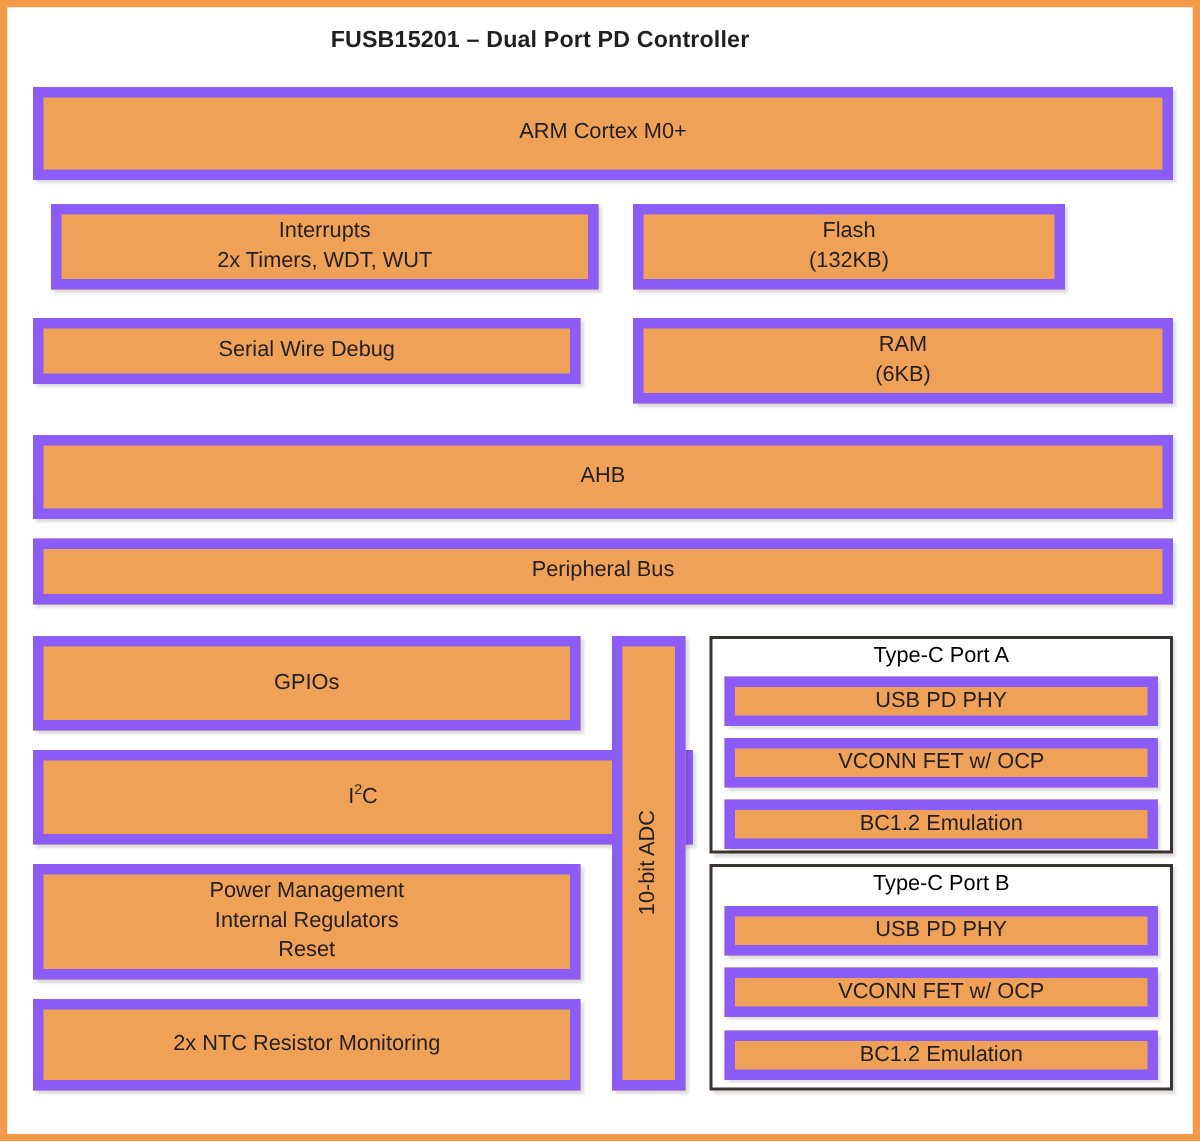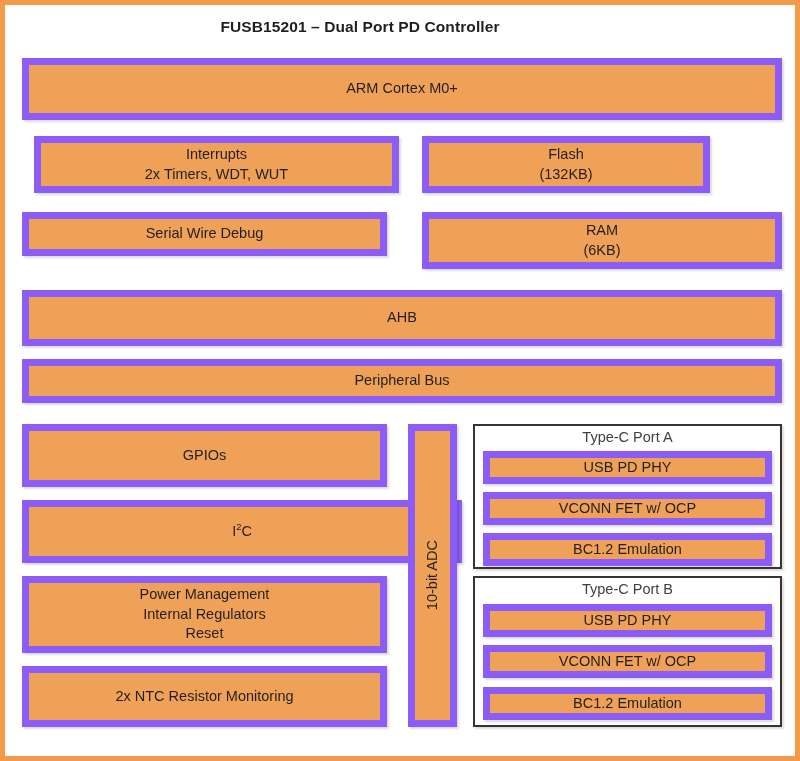--- a/index.html
+++ b/index.html
@@ -75,21 +75,21 @@
     background: #ffffff;
     border: 2px solid #3a3330;
     box-shadow: 2px 2px 2px rgba(0,0,0,0.14);
   }
   .group-title {
     position: absolute;
     left: 0;
     width: 100%;
     text-align: center;
     font-size: 14.5px;
-    color: #404040;
+    color: #000000;
   }
 
   .vert {
     writing-mode: vertical-rl;
     transform: rotate(180deg);
     white-space: nowrap;
     font-size: 14.5px;
   }
   sup {
     font-size: 0.65em;

